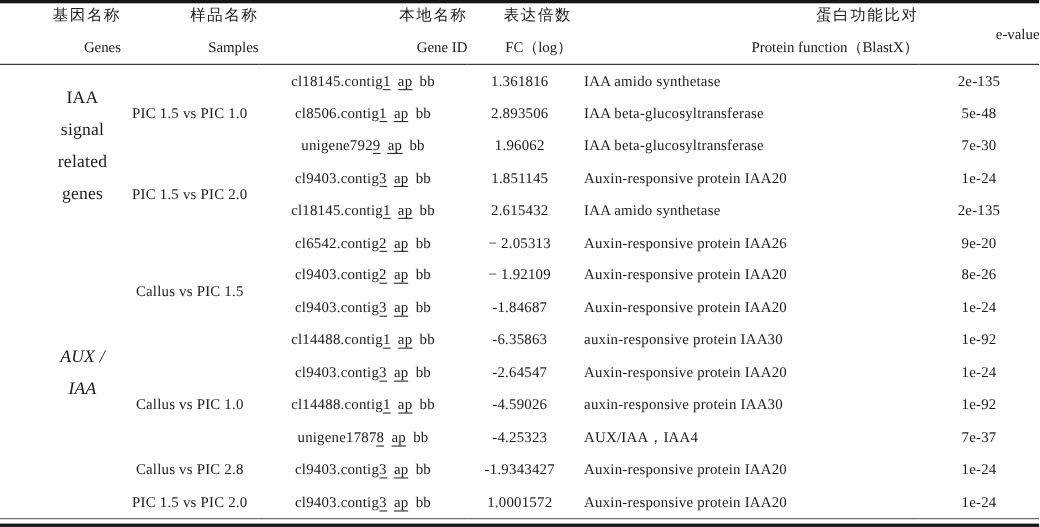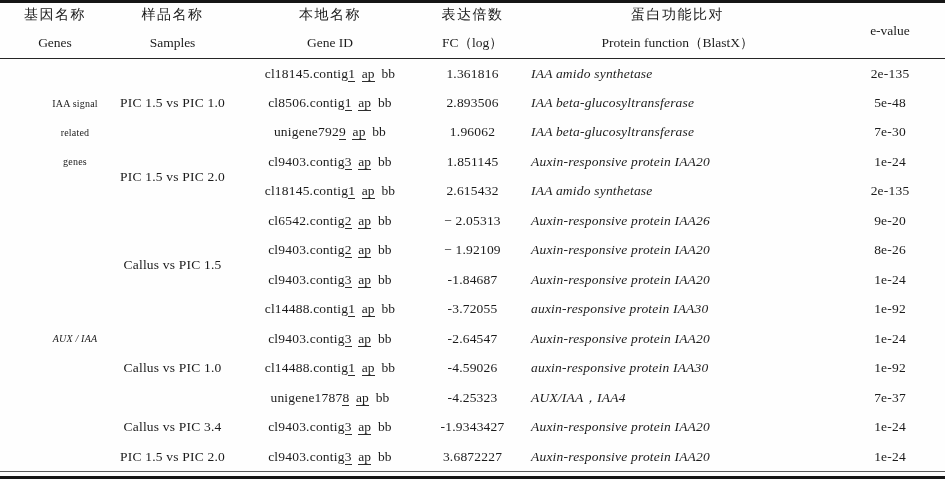--- a/index.html
+++ b/index.html
@@ -29,21 +29,21 @@
     border-collapse: collapse;
     table-layout: fixed;
     border-bottom: 1px solid #5a5a5a;
   }
   thead th {
     height: 55px;
     border-bottom: 1.5px solid #262626;
     font-weight: normal;
     vertical-align: middle;
     padding: 0;
-    text-align: center;
+    text-align: right;
   }
   .th-inner {
     display: flex;
     flex-direction: column;
     justify-content: space-between;
     height: 46px;
     padding: 3px 0 6px 0;
   }
   .zh {
     font-size: 14px;
@@ -61,25 +61,24 @@
   tbody td {
     font-size: 13.5px;
     text-align: center;
     vertical-align: middle;
     padding: 0;
     letter-spacing: 0.2px;
   }
   td.fn-cell {
     text-align: left;
     padding-left: 11px;
-    font-style: italic;
   }
   td.gene-cell div {
     line-height: 29px;
-    font-size: 10px;
+    font-size: 16px;
     padding-left: 40px;
   }
   .italic { font-style: italic; }
   td.gid-cell { word-spacing: 3px; }
   .u { border-bottom: 1.2px solid #2d2d2d; }
 </style>
 </head>
 <body>
 
 <div class="page">
@@ -185,21 +184,21 @@
             <td>8e-26</td>
           </tr>
           <tr>
             <td class="gid-cell"><span>cl9403.contig</span><span class="u">3</span> <span class="u">ap</span> <span>bb</span></td>
             <td>-1.84687</td>
             <td class="fn-cell">Auxin-responsive protein IAA20</td>
             <td>1e-24</td>
           </tr>
           <tr>
             <td class="gid-cell"><span>cl14488.contig</span><span class="u">1</span> <span class="u">ap</span> <span>bb</span></td>
-            <td>-3.72055</td>
+            <td>-6.35863</td>
             <td class="fn-cell">auxin-responsive protein IAA30</td>
             <td>1e-92</td>
           </tr>
           <tr>
             <td rowspan="3">Callus vs PIC 1.0</td>
             <td class="gid-cell"><span>cl9403.contig</span><span class="u">3</span> <span class="u">ap</span> <span>bb</span></td>
             <td>-2.64547</td>
             <td class="fn-cell">Auxin-responsive protein IAA20</td>
             <td>1e-24</td>
           </tr>
@@ -209,29 +208,29 @@
             <td class="fn-cell">auxin-responsive protein IAA30</td>
             <td>1e-92</td>
           </tr>
           <tr>
             <td class="gid-cell"><span>unigene1787</span><span class="u">8</span> <span class="u">ap</span> <span>bb</span></td>
             <td>-4.25323</td>
             <td class="fn-cell">AUX/IAA，IAA4</td>
             <td>7e-37</td>
           </tr>
           <tr>
-            <td rowspan="1">Callus vs PIC 3.4</td>
+            <td rowspan="1">Callus vs PIC 2.8</td>
             <td class="gid-cell"><span>cl9403.contig</span><span class="u">3</span> <span class="u">ap</span> <span>bb</span></td>
             <td>-1.9343427</td>
             <td class="fn-cell">Auxin-responsive protein IAA20</td>
             <td>1e-24</td>
           </tr>
           <tr>
             <td rowspan="1">PIC 1.5 vs PIC 2.0</td>
             <td class="gid-cell"><span>cl9403.contig</span><span class="u">3</span> <span class="u">ap</span> <span>bb</span></td>
-            <td>3.6872227</td>
+            <td>1.0001572</td>
             <td class="fn-cell">Auxin-responsive protein IAA20</td>
             <td>1e-24</td>
           </tr>
         </tbody>
     </table>
   </div>
 </div>
 
 </body></html>

